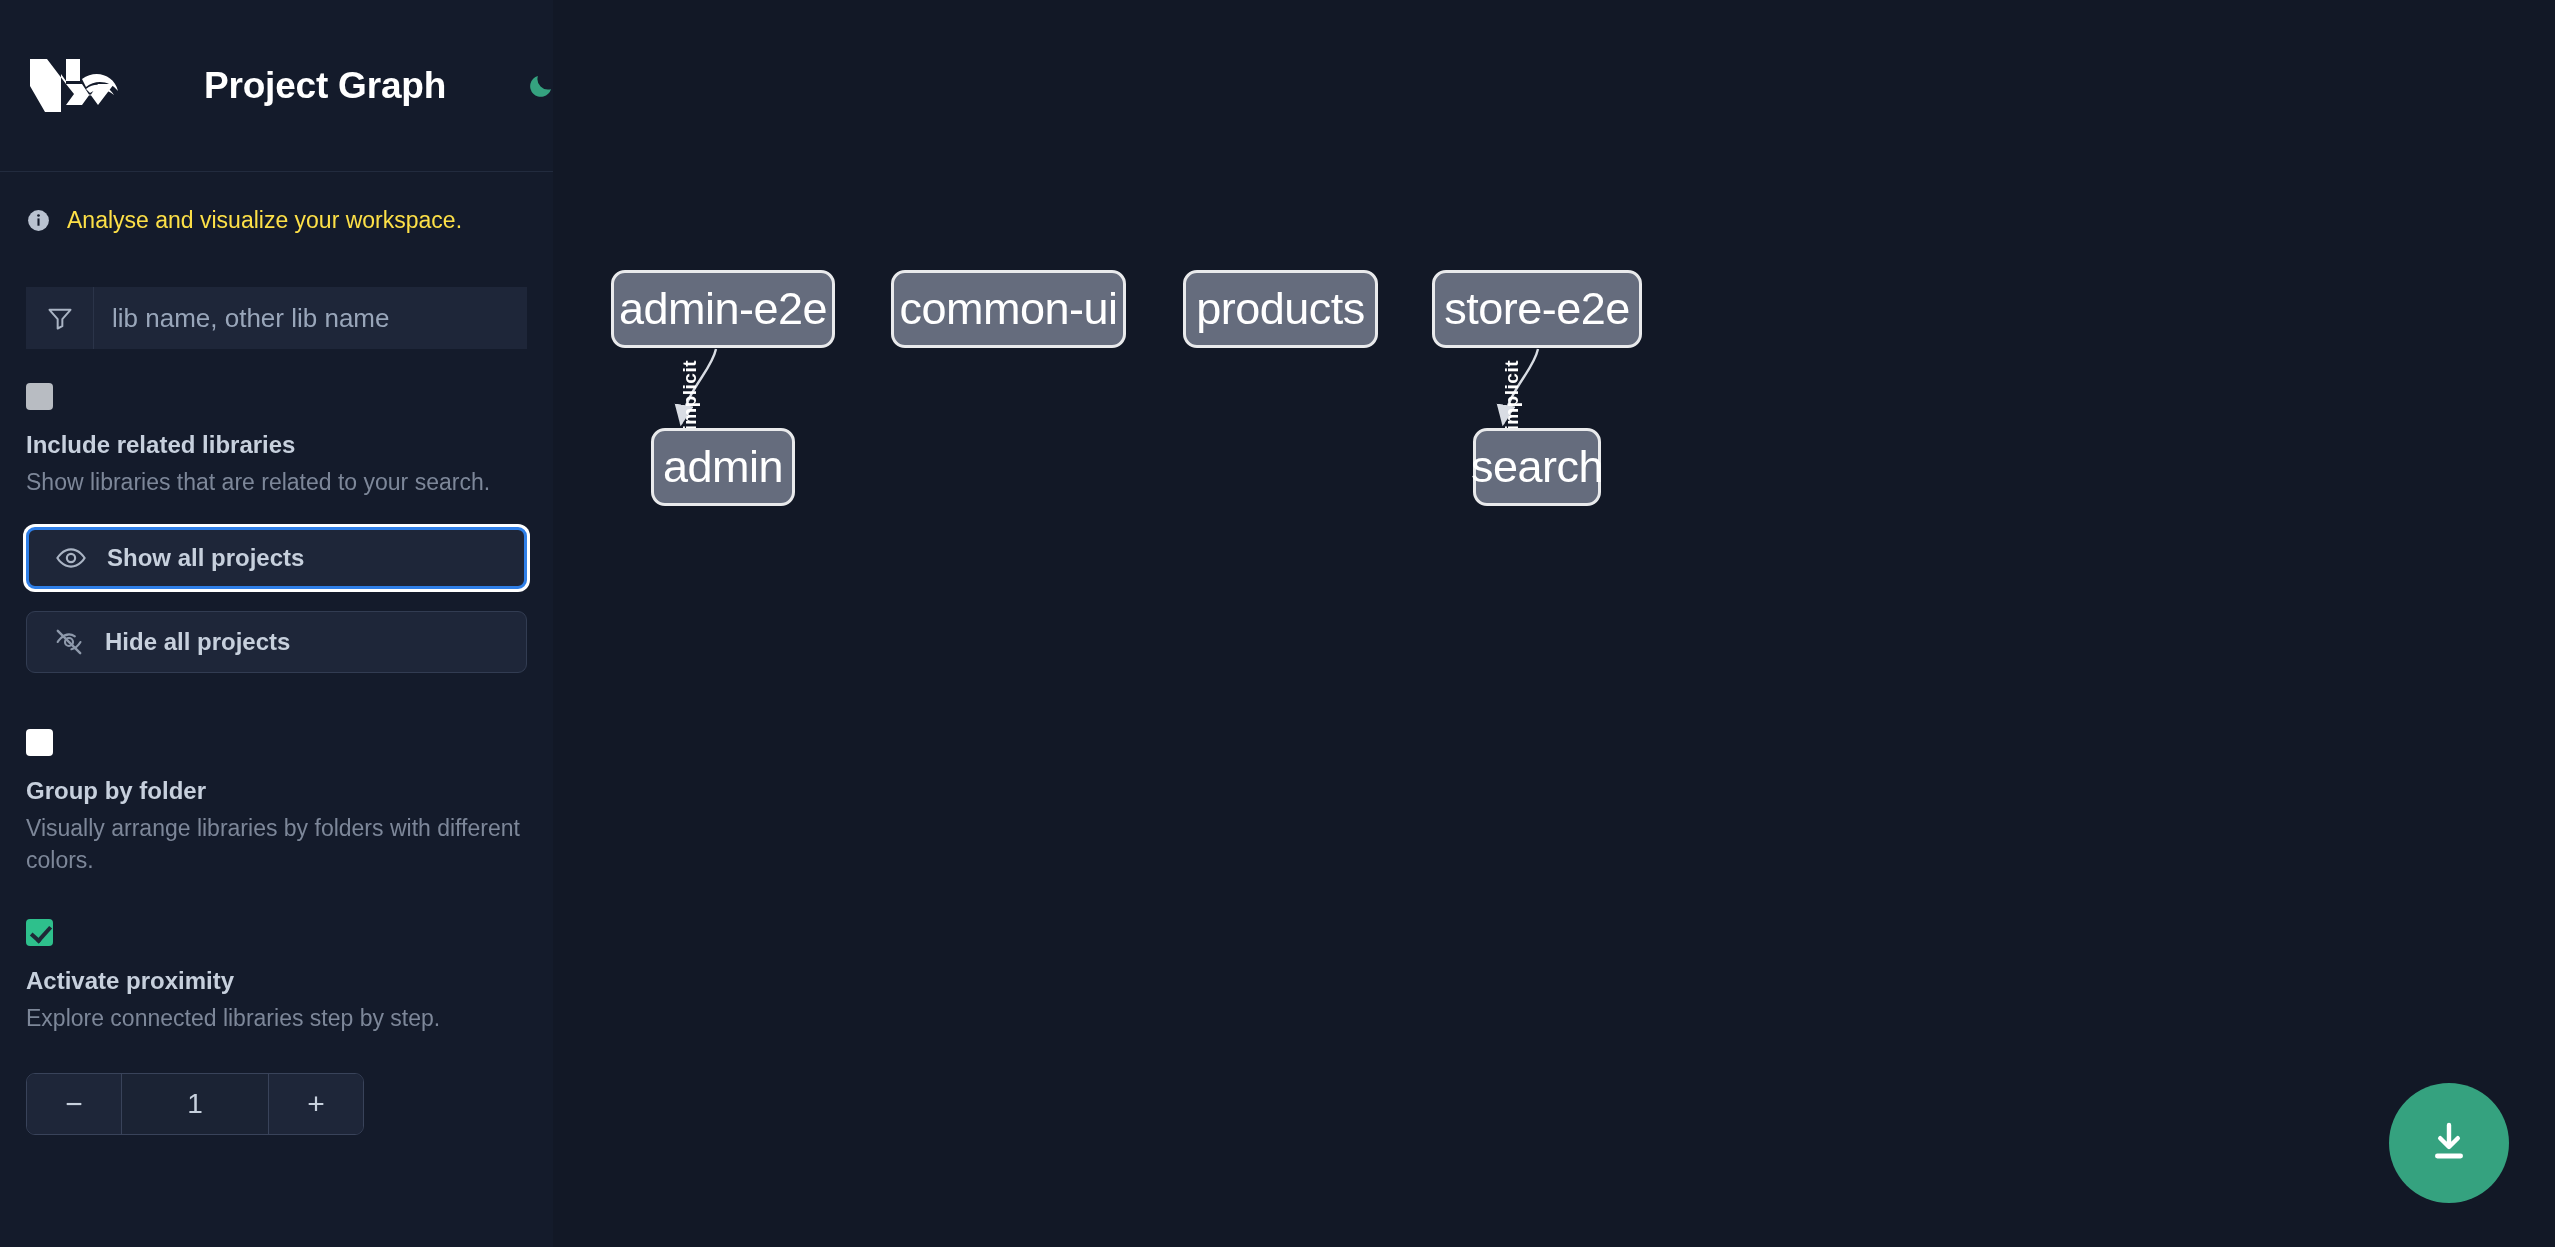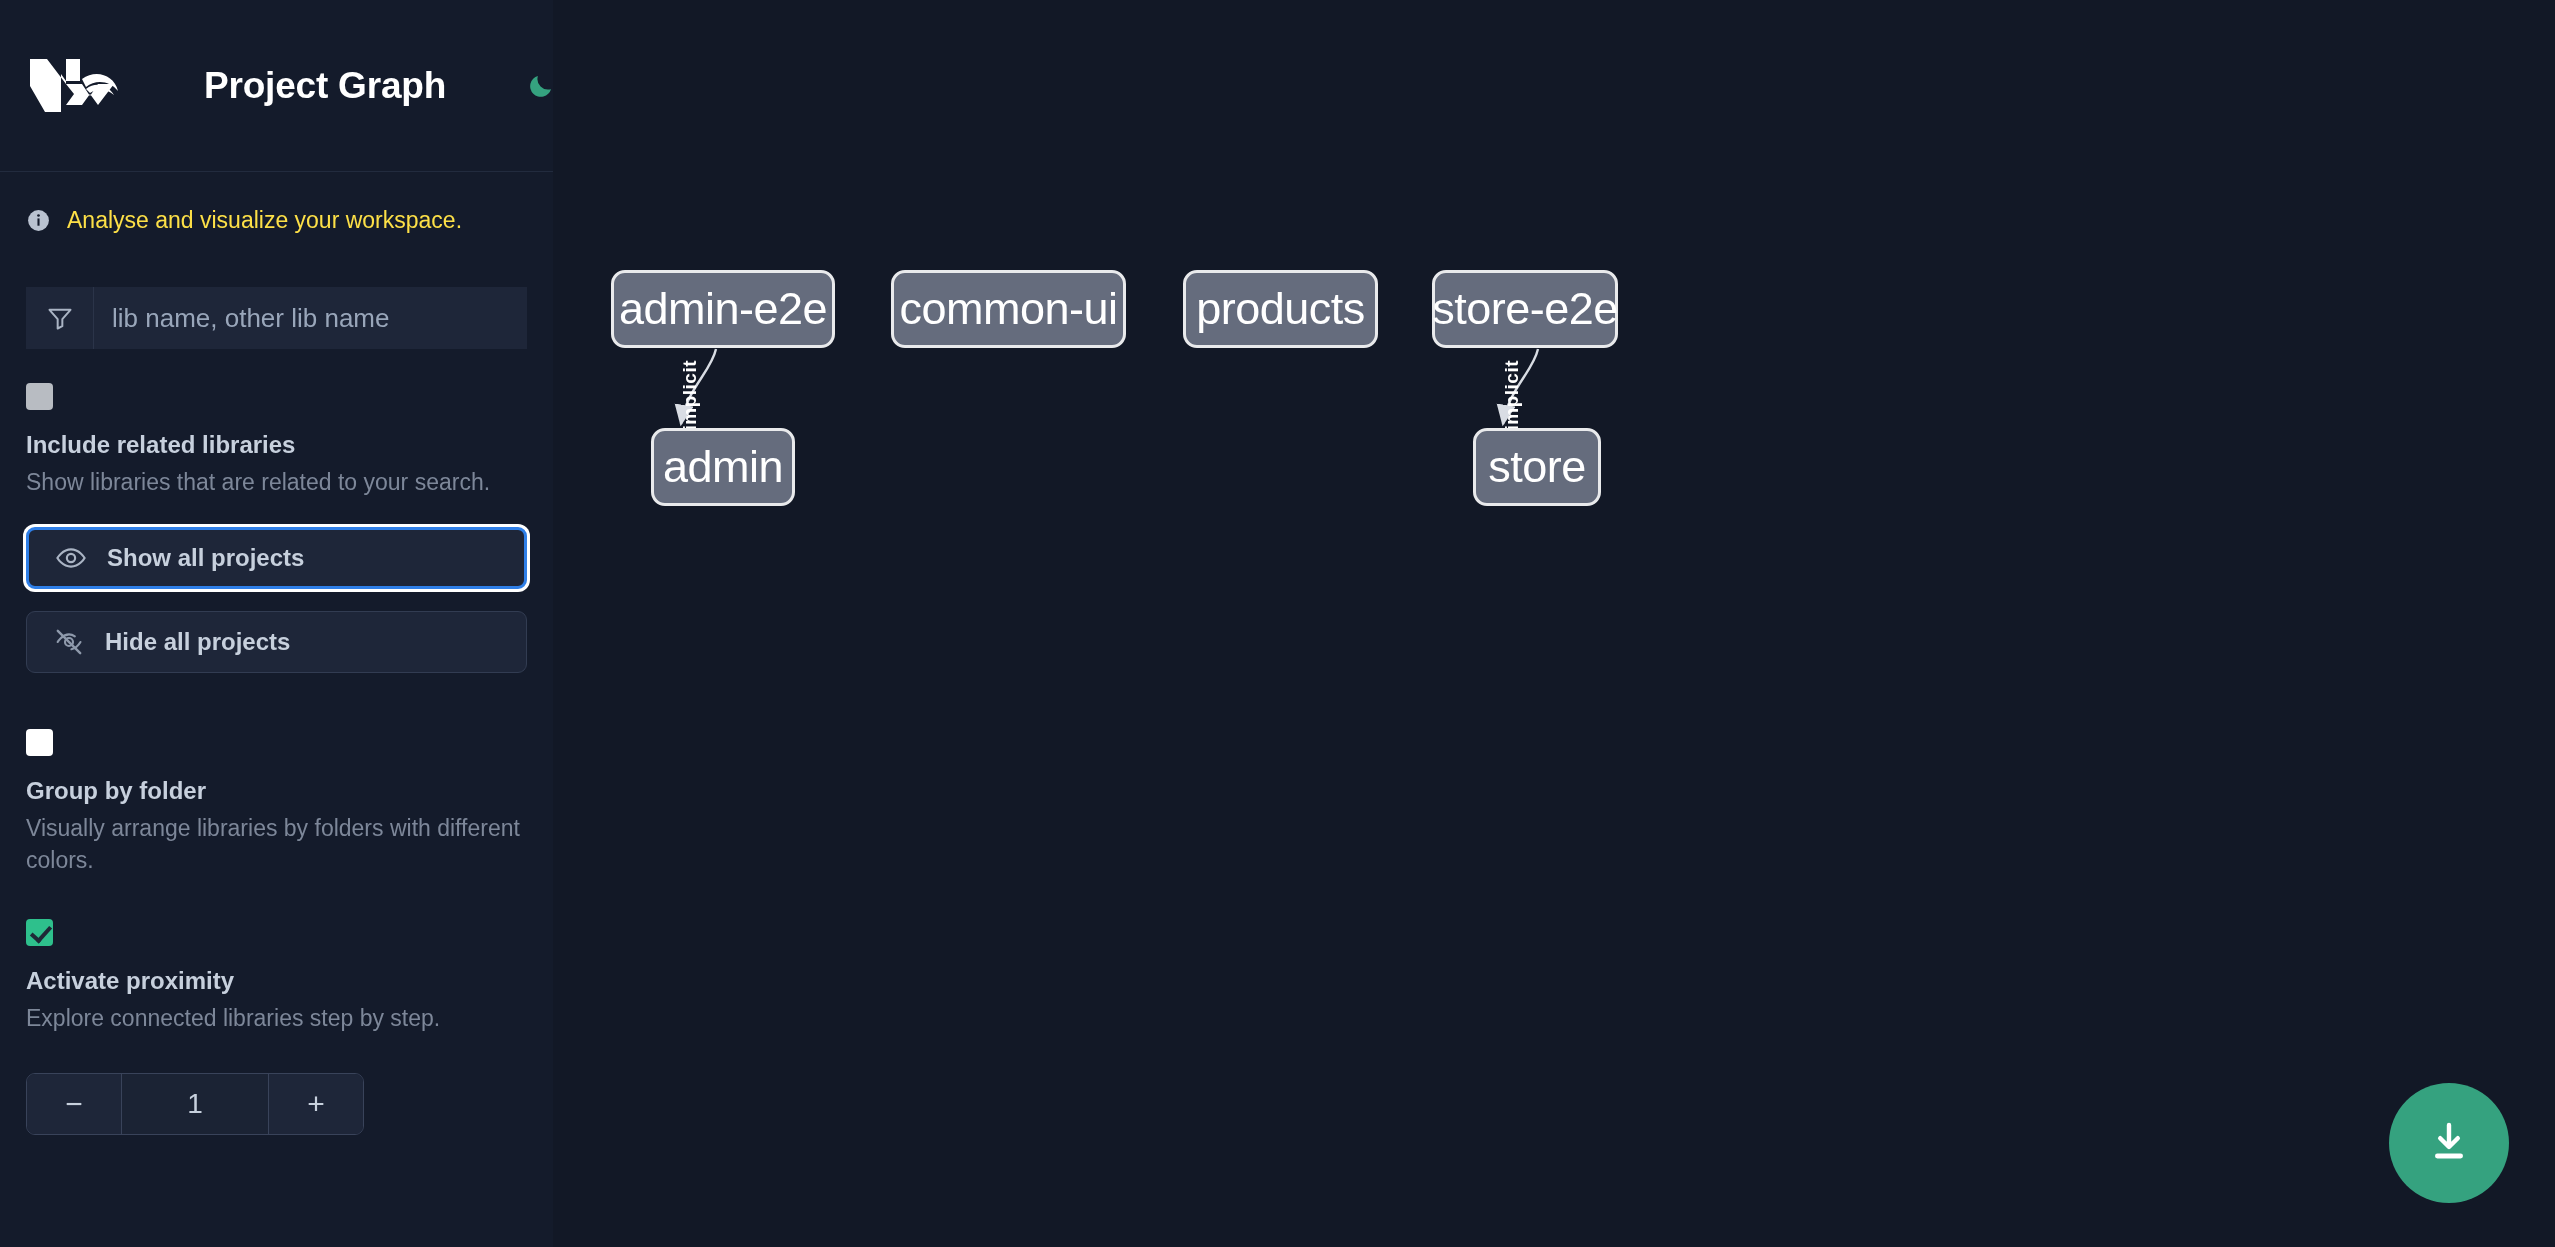--- a/index.html
+++ b/index.html
@@ -281,22 +281,22 @@
       <path d="M985,349 C980,372 956,388 950,424" fill="none" stroke="#d9dde4" stroke-width="2.4" marker-end="url(#arrow)"></path>
     </svg>
 
     <span class="edge-label" style="left:126px; top:360px;">implicit</span>
     <span class="edge-label" style="left:948px; top:360px;">implicit</span>
 
     <div class="node" style="left:58px;  top:270px; width:224px; height:78px;">admin-e2e</div>
     <div class="node" style="left:98px;  top:428px; width:144px; height:78px;">admin</div>
     <div class="node" style="left:338px; top:270px; width:235px; height:78px;">common-ui</div>
     <div class="node" style="left:630px; top:270px; width:195px; height:78px;">products</div>
-    <div class="node" style="left:879px; top:270px; width:186px; height:78px;">store-e2e</div>
-    <div class="node" style="left:920px; top:428px; width:128px; height:78px;">store</div>
+    <div class="node" style="left:879px; top:270px; width:210px; height:78px;">store-e2e</div>
+    <div class="node" style="left:920px; top:428px; width:128px; height:78px;">search</div>
 
     <button id="download-fab">
       <span>
         <svg viewBox="0 0 24 24" width="48" height="48" aria-hidden="true">
           <path d="M12 3.5v10.5M12 14.5l-4.4-4.4M12 14.5l4.4-4.4" fill="none" stroke="#ffffff" stroke-width="2.2" stroke-linecap="round" stroke-linejoin="round"></path>
           <line x1="6.2" y1="19" x2="17.8" y2="19" stroke="#ffffff" stroke-width="2.4" stroke-linecap="round"></line>
         </svg>
       </span>
     </button>
 

